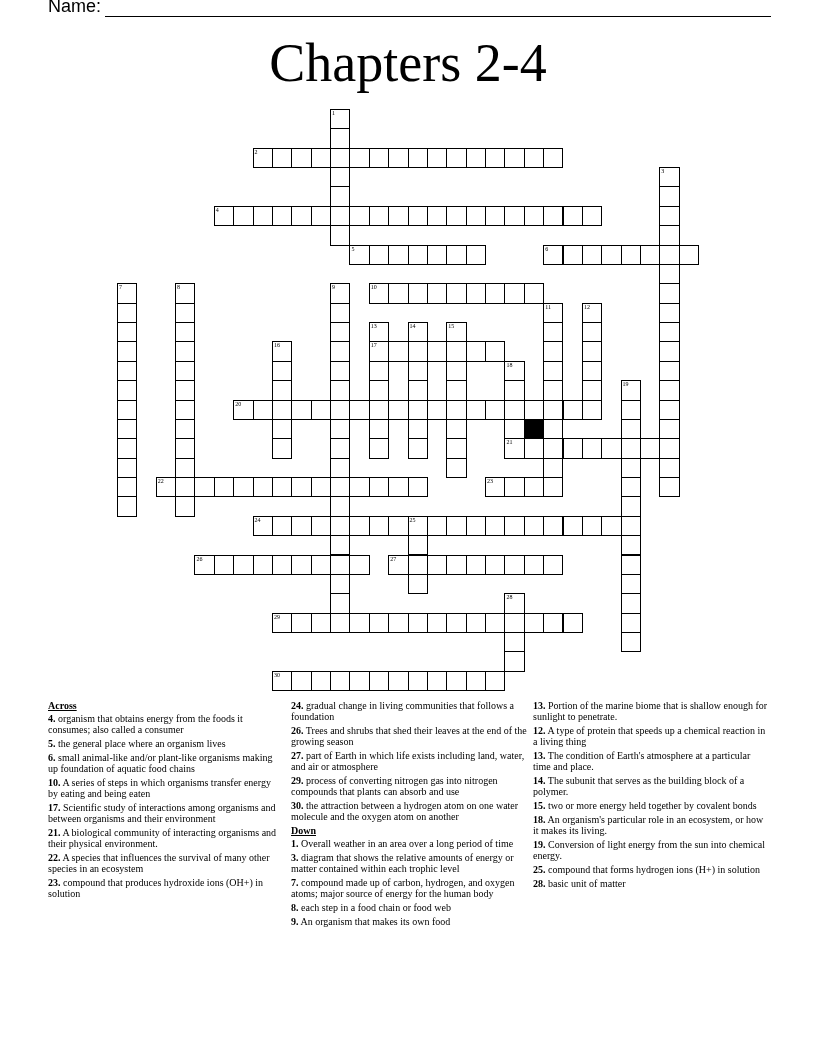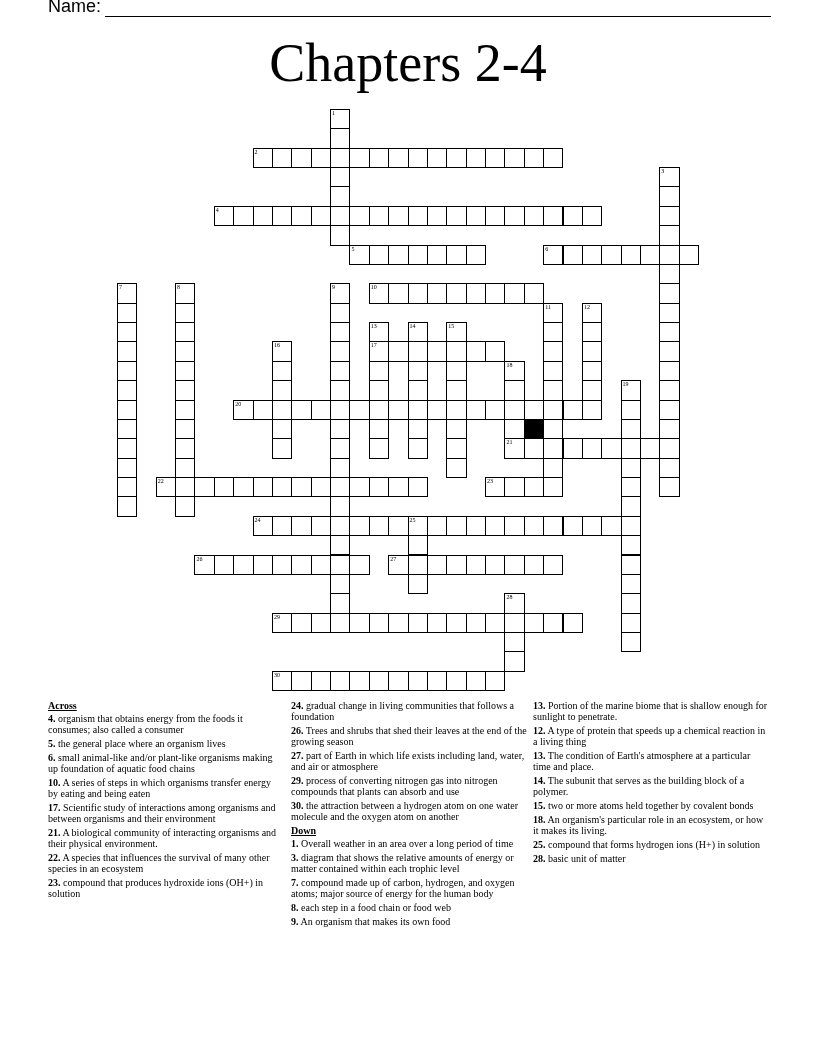--- a/index.html
+++ b/index.html
@@ -409,18 +409,19 @@
       <div class="clue"><b>8.</b><span> each step in a food chain or food web</span></div>
       <div class="clue"><b>9.</b><span> An organism that makes its own food</span></div>
     </div>
 </div>
 <div class="clues col3">
   <div id="downB">
       <div class="clue"><b>13.</b><span> Portion of the marine biome that is shallow enough for sunlight to penetrate.</span></div>
       <div class="clue"><b>12.</b><span> A type of protein that speeds up a chemical reaction in a living thing</span></div>
       <div class="clue"><b>13.</b><span> The condition of Earth's atmosphere at a particular time and place.</span></div>
       <div class="clue"><b>14.</b><span> The subunit that serves as the building block of a polymer.</span></div>
-      <div class="clue"><b>15.</b><span> two or more atoms held together by covalent bonds</span></div>
+      <div class="clue"><b>15.</b><span> two or more energy held together by covalent bonds</span></div>
       <div class="clue"><b>18.</b><span> An organism's particular role in an ecosystem, or how it makes its living.</span></div>
+      <div class="clue"><b>19.</b><span> Conversion of light energy from the sun into chemical energy.</span></div>
       <div class="clue"><b>25.</b><span> compound that forms hydrogen ions (H+) in solution</span></div>
       <div class="clue"><b>28.</b><span> basic unit of matter</span></div>
     </div>
 </div>
 
 </body></html>

